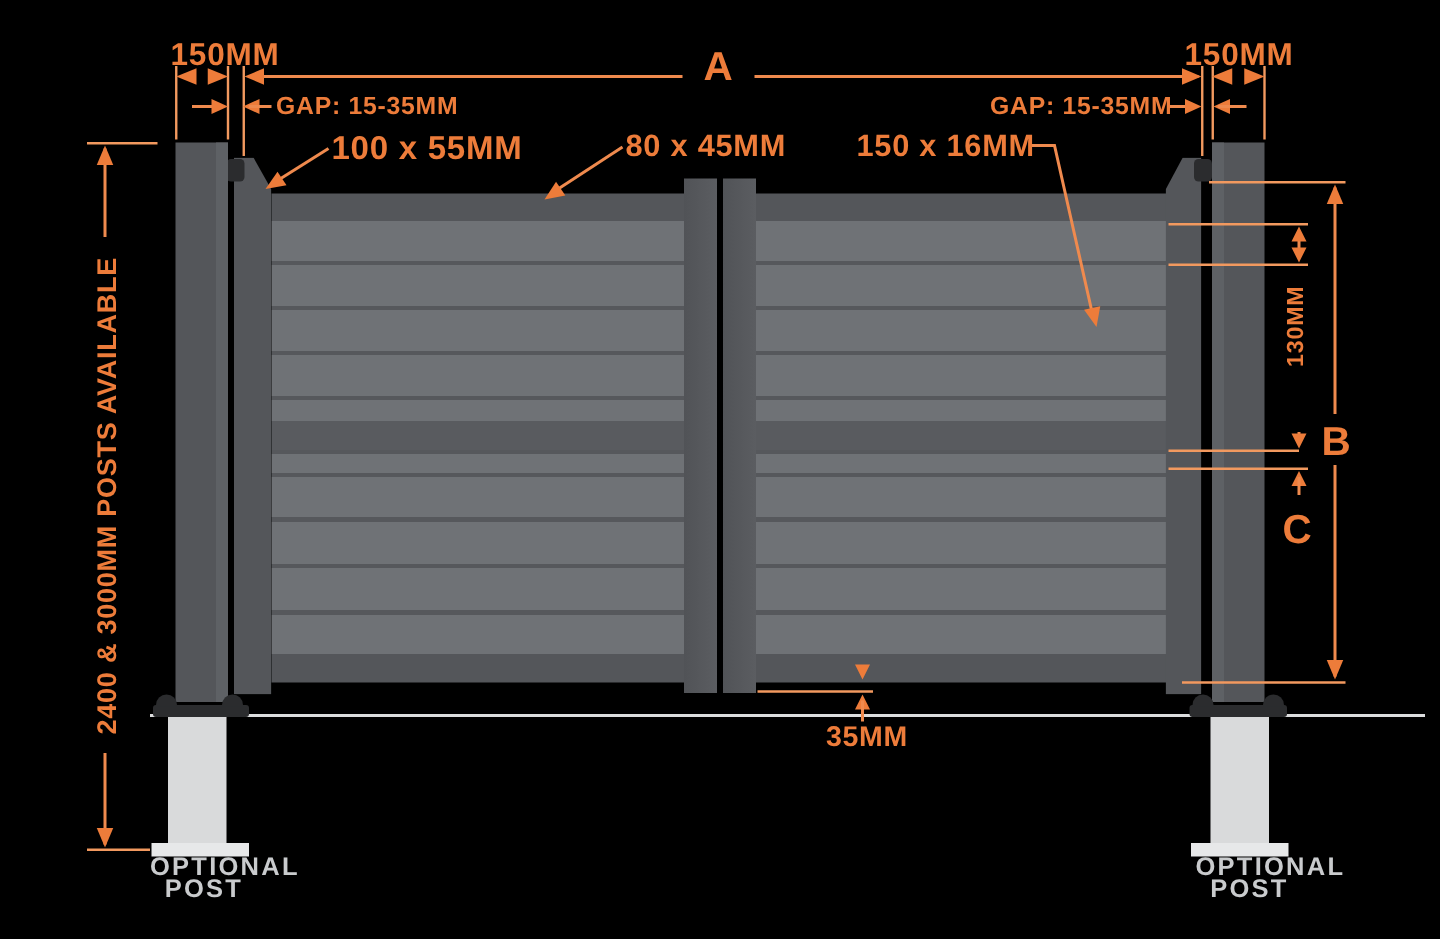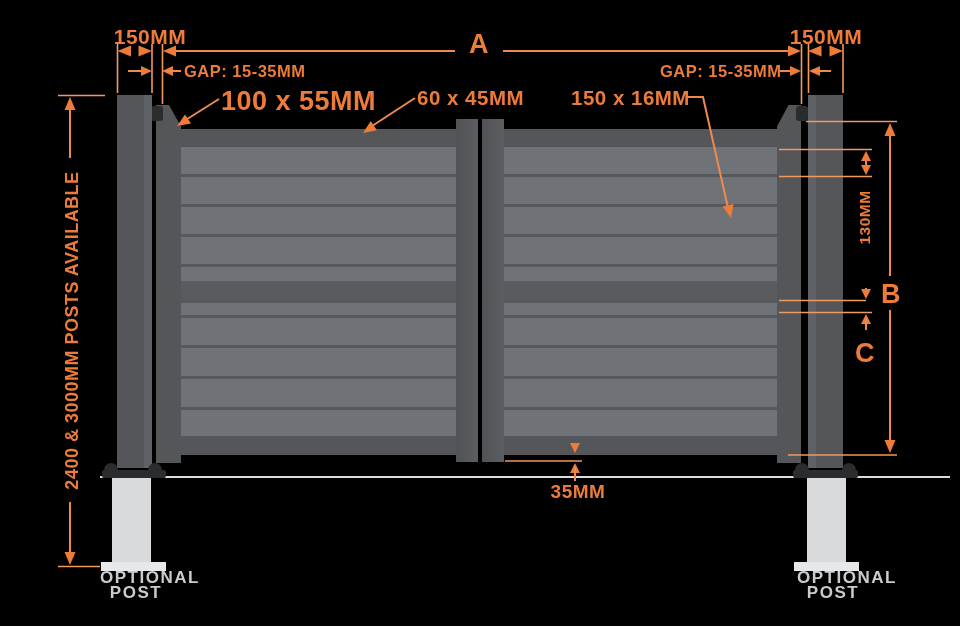--- a/index.html
+++ b/index.html
@@ -40,21 +40,21 @@
   .ground{position:absolute;left:100px;top:476px;width:850px;height:2px;background:#DCDDDE;}
 
   
   .dim{position:absolute;color:#ED7C3A;font-weight:600;letter-spacing:.5px;white-space:nowrap;z-index:6;}
   .ctr{text-align:center;}
   .t150l{left:104px;top:25px;width:92px;font-size:21px;}
   .t150r{left:780px;top:25px;width:92px;font-size:21px;}
   .tA{left:455px;top:29px;width:48px;font-size:27px;}
   .tgapl{left:184px;top:62px;font-size:16.5px;}
   .tgapr{left:660px;top:62px;font-size:16.5px;}
-  .t100{left:221px;top:86px;font-size:27px;}
+  .t100{left:221px;top:86px;font-size:22px;}
   .t90{left:417px;top:86px;font-size:20.5px;}
   .t150x16{left:571px;top:86px;font-size:20.5px;text-align:center;}
   .tB{left:878px;top:279px;width:26px;font-size:27px;}
   .tC{left:852px;top:338px;width:26px;font-size:27px;}
   .t130{left:829px;top:209px;width:70px;height:17px;font-size:15.5px;transform:rotate(-90deg);}
   .t35{left:541px;top:481px;width:74px;font-size:19px;}
   .tnote{left:-100px;top:321px;width:342px;height:19px;font-size:18px;transform:rotate(-90deg);}
   .topt{position:absolute;top:570px;width:72px;color:#C9CBCD;font-weight:600;font-size:17px;
         letter-spacing:1.5px;line-height:15px;text-align:center;z-index:6;}
   .topl{left:100px;} .topr{left:797px;}
@@ -198,21 +198,21 @@
       <path class="ah" d="M731 218 L722.7 206.5 L733.5 204.1 Z"></path>
     </g>
   </svg>
 
   <div class="dim ctr t150l">150MM</div>
   <div class="dim ctr t150r">150MM</div>
   <div class="dim ctr tA">A</div>
   <div class="dim tgapl">GAP: 15-35MM</div>
   <div class="dim tgapr">GAP: 15-35MM</div>
   <div class="dim t100">100 x 55MM</div>
-  <div class="dim t90">60 x 45MM</div>
+  <div class="dim t90">80 x 45MM</div>
   <div class="dim t150x16">150 x 16MM</div>
   <div class="dim ctr tB">B</div>
   <div class="dim ctr tC">C</div>
   <div class="dim ctr t130">130MM</div>
   <div class="dim ctr t35">35MM</div>
   <div class="dim ctr tnote">2400 &amp; 3000MM POSTS AVAILABLE</div>
 
   <div class="topt topl">OPTIONAL POST</div>
   <div class="topt topr">OPTIONAL POST</div>
 

